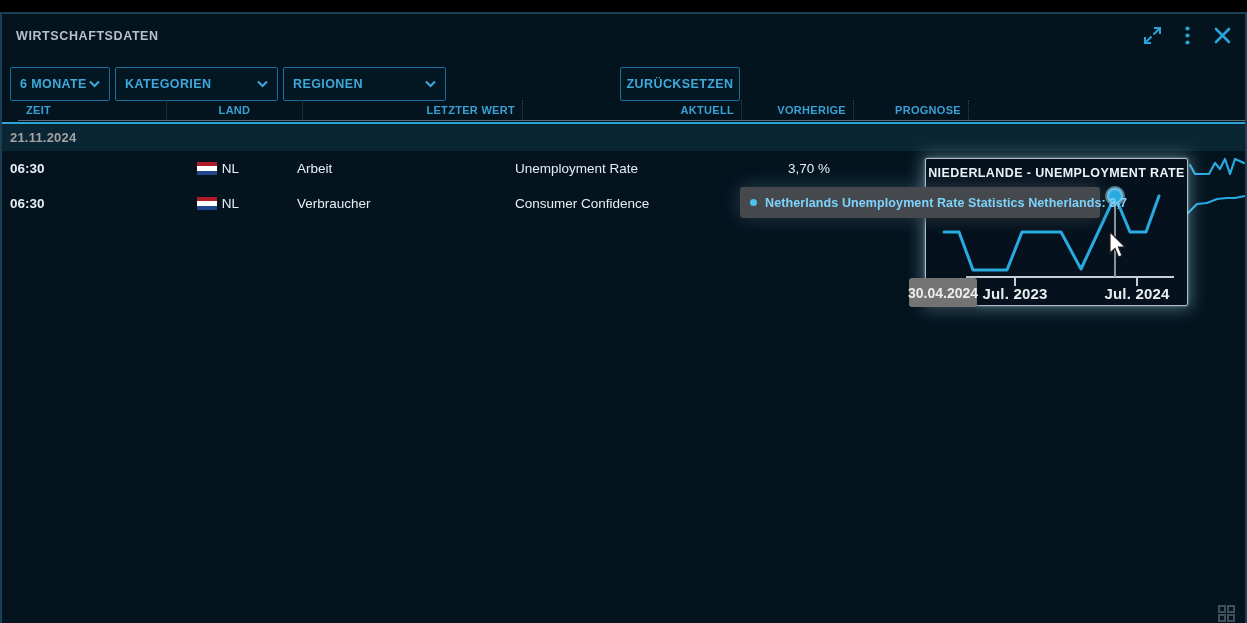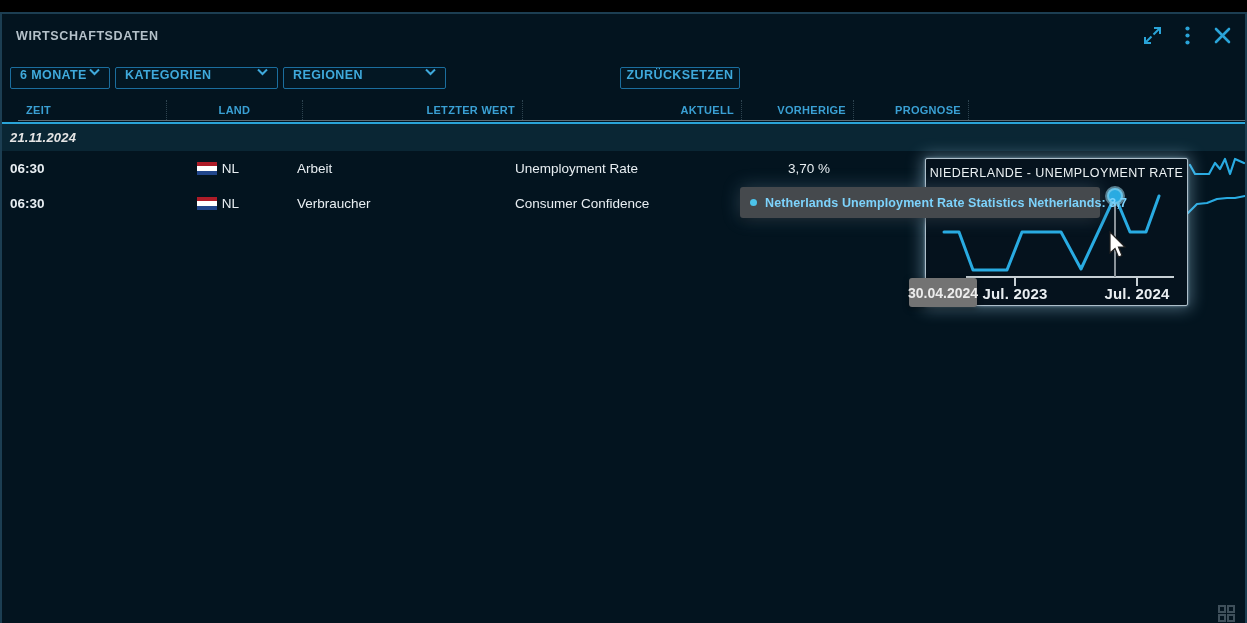--- a/index.html
+++ b/index.html
@@ -18,24 +18,24 @@
   .titlebar .title {
     position:absolute; left:14px; top:15px;
     font-size:12.5px; font-weight:bold; letter-spacing:.6px; color:#b4c1c9;
   }
   .titlebar .icons { position:absolute; right:12px; top:10px; display:flex; gap:13px; align-items:center; }
   .tb-icon { width:22px; height:22px; display:flex; align-items:center; justify-content:center; cursor:pointer; }
 
   
   .filterbar { position:absolute; left:0; top:52px; height:30px; width:100%; }
   .fselect, .fbutton {
-    position:absolute; top:1px; height:22px;
+    position:absolute; top:1px; height:34px;
     border:1px solid #1b6e9e; border-radius:2px;
     color:#3fa9db; font-size:12.5px; font-weight:bold; letter-spacing:.4px;
-    display:flex; align-items:flex-start; padding:0 9px; cursor:pointer;
+    display:flex; align-items:center; padding:0 9px; cursor:pointer;
     background:rgba(10,40,60,.15);
   }
   .fselect { justify-content:space-between; }
   .fbutton { justify-content:center; }
 
   
   .grid-row {
     display:grid;
     grid-template-columns:148px 136px 220px 219px 112px 115px 115px 115px 1fr;
     width:100%;
@@ -46,39 +46,39 @@
     display:flex; align-items:center; height:20px;
   }
   .thead .hc + .hc { border-left:1px dotted #2e4450; }
   .al { justify-content:flex-start; } .ar { justify-content:flex-end; } .ac { justify-content:center; }
   .pl8{padding-left:8px;font-weight:bold;} .pl11{padding-left:11px;} .pl9{padding-left:9px;} .pr7{padding-right:7px;}
 
   .daterow {
     position:absolute; left:0; top:108px; width:100%; height:29px;
     background:#0a2634; border-top:2px solid #2aa4d8;
     display:flex; align-items:center; padding-left:8px;
-    font-size:13px; font-weight:bold; color:#e5e5e5; letter-spacing:.2px;font-style:italic;
+    font-size:13px; font-weight:bold; color:#a3a3a3; letter-spacing:.2px;
   }
   .trow { position:absolute; left:0; height:35px; font-size:13.5px; color:#e8eef2; cursor:default; }
   .trow .tc { display:flex; align-items:center; height:35px; }
   .flag { width:20px; height:13px; display:inline-block; margin-right:5px; flex:0 0 auto; }
   .flag .s { width:100%; height:33.4%; }
   .spark-cell { position:relative; }
   .spark-cell svg { margin-left:4px; }
 
   
   .popup {
     position:absolute; left:923px; top:144px; width:263px; height:148px;
     background:#05121d; border:1px solid #aebfca; border-radius:2px;
     box-shadow:0 0 16px 3px rgba(170,215,240,.40), 0 0 3px rgba(200,230,250,.5);
     z-index:10;
   }
   .popup .ptitle {
     position:absolute; left:0; top:7px; width:100%; text-align:center;
-    font-size:12.5px; font-weight:normal; letter-spacing:.4px; color:#eef3f5;
+    font-size:12.5px; font-weight:bold; letter-spacing:.4px; color:#eef3f5;
   }
   .popup svg.chart { position:absolute; left:0; top:0; }
   .xtick-label {
     position:absolute; top:126px; transform:translateX(-50%);
     font-size:15px; font-weight:bold; color:#e9eef1; letter-spacing:.2px; white-space:nowrap;
   }
 
   .tooltip {
     position:absolute; left:738px; top:173px; width:360px; height:31px;
     background:#45494d; border-radius:3px; z-index:25;

